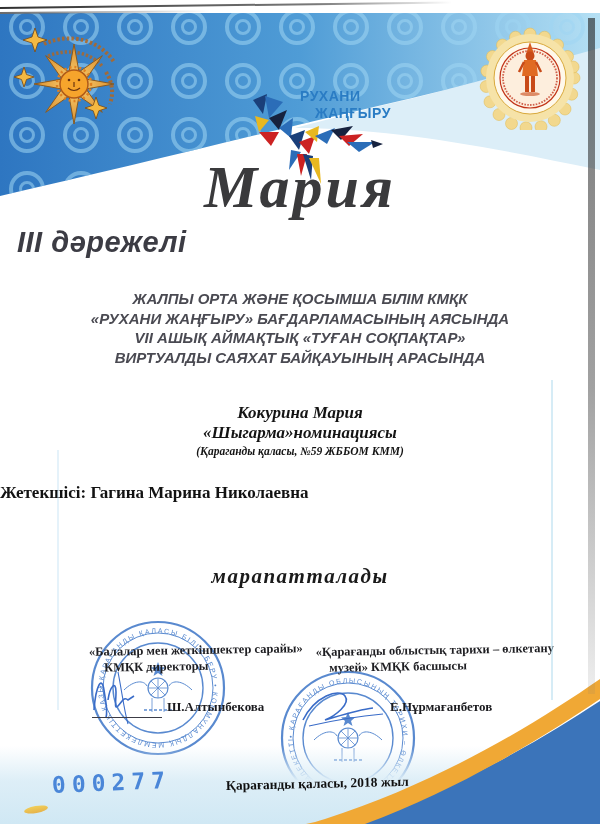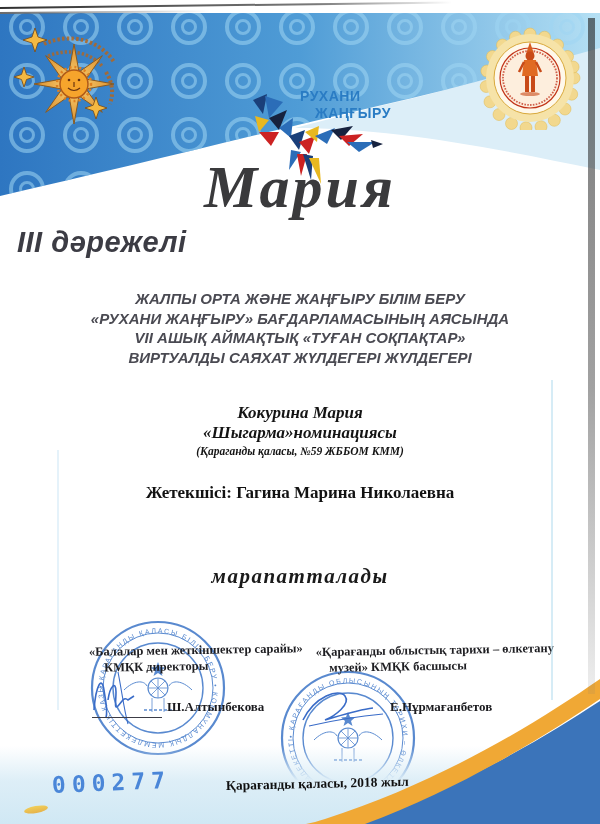--- a/index.html
+++ b/index.html
@@ -19,21 +19,21 @@
   .logo-word{color:#2a7cc4;font-family:"Liberation Sans",sans-serif;font-weight:bold;font-size:14px;letter-spacing:.5px;}
   .title-main{left:0;top:156px;width:100%;text-align:center;font-style:italic;font-weight:bold;
     font-size:60px;letter-spacing:3px;color:#3a3a3c;line-height:1.05;}
   .title-degree{left:0;top:226px;width:100%;text-align:left;font-family:"Liberation Sans",sans-serif;
     font-style:italic;font-weight:bold;font-size:29px;color:#3c3c44;letter-spacing:.5px;margin-left:17px;}
   .body-block{left:0;top:289px;width:100%;text-align:center;font-family:"Liberation Sans",sans-serif;
     font-style:italic;font-weight:bold;font-size:15px;line-height:19.5px;color:#4a4a52;}
   .recipient{left:0;top:403px;width:100%;text-align:center;font-style:italic;font-weight:bold;
     font-size:17px;line-height:20px;color:#141414;}
   .recipient .small{font-size:11.5px;line-height:16px;}
-  .supervisor{left:0;top:483px;width:100%;text-align:center;font-weight:bold;font-size:17px;color:#121212;}
+  .supervisor{left:0;top:483px;width:100%;font-weight:bold;font-size:17px;color:#121212;}
   .award{left:0;top:564px;width:100%;text-align:center;font-style:italic;font-weight:bold;
     font-size:21px;letter-spacing:1.5px;color:#1a1a1a;}
   .sig-title{font-weight:bold;font-size:12.5px;line-height:15.5px;color:#1e1e22;text-align:center;}
   .sig-name{font-weight:bold;font-size:13px;color:#1a1a1e;}
   .sig-line{border-top:1.6px solid #3c3c46;}
   .serial{left:52px;top:772px;font-family:"DejaVu Sans Mono",monospace;font-weight:bold;font-size:23px;
     color:#4a86d8;letter-spacing:6px;transform:rotate(-2.5deg);transform-origin:left center;}
   .place-year{left:226px;top:778px;font-weight:bold;font-size:13.5px;color:#101010;
     transform:rotate(-1.3deg);transform-origin:left center;}
   .bottom-band{left:0;bottom:0;width:100%;height:78px;
@@ -145,24 +145,24 @@
     <polygon points="56,58 66,60 54,78" fill="#2b6db8"></polygon>
     <polygon points="62,62 72,62 66,84" fill="#cc2222"></polygon>
     <polygon points="68,62 78,64 76,88" fill="#1a3f7a"></polygon>
     <polygon points="74,66 84,66 86,92" fill="#e8b820"></polygon>
   </svg>
 
   <div class="abs title-main">Мария</div>
   <div class="abs title-degree">III дәрежелі</div>
 
   <div class="abs body-block">
-    <div>ЖАЛПЫ ОРТА ЖӘНЕ ЖАҢҒЫРУ БІЛІМ БЕРУ</div>
+    <div>ЖАЛПЫ ОРТА ЖӘНЕ ҚОСЫМША БІЛІМ КМҚК</div>
     <div>«РУХАНИ ЖАҢҒЫРУ» БАҒДАРЛАМАСЫНЫҢ АЯСЫНДА</div>
     <div>VII АШЫҚ АЙМАҚТЫҚ «ТУҒАН СОҚПАҚТАР»</div>
-    <div>ВИРТУАЛДЫ САЯХАТ ЖҮЛДЕГЕРІ ЖҮЛДЕГЕРІ</div>
+    <div>ВИРТУАЛДЫ САЯХАТ БАЙҚАУЫНЫҢ АРАСЫНДА</div>
   </div>
 
   <div class="abs recipient">
     <div>Кокурина Мария</div>
     <div>«Шыгарма»номинациясы</div>
     <div class="small">(Қараганды қаласы, №59 ЖББОМ КММ)</div>
   </div>
   <div class="abs supervisor">Жетекшісі: Гагина Марина Николаевна</div>
 
   <div class="abs award">марапатталады</div>

